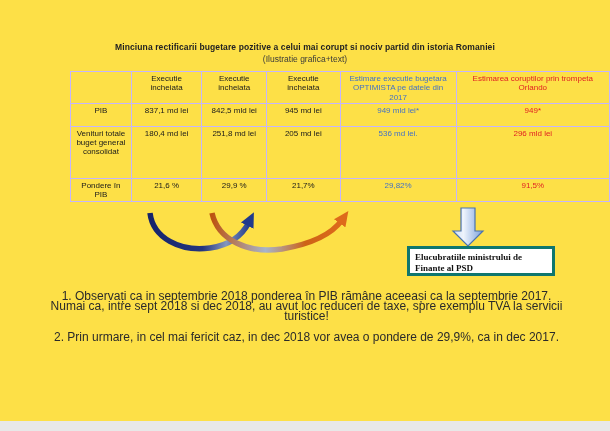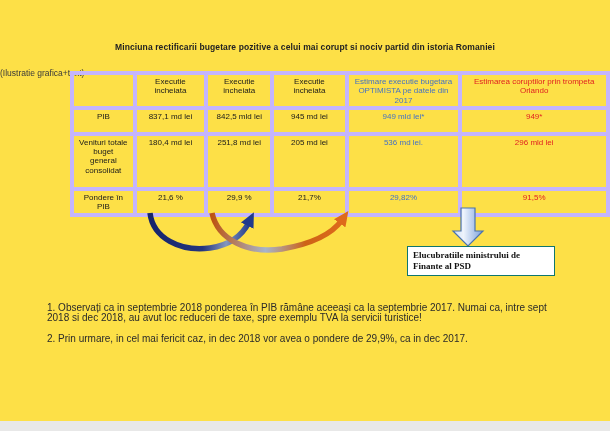--- a/index.html
+++ b/index.html
@@ -6,53 +6,53 @@
   .page{
     position:relative;width:610px;height:421px;background:#fde047;
     font-family:"Liberation Sans", sans-serif;color:#1a1a1a;overflow:hidden;
     margin:0 auto;
   }
   .title{
     position:absolute;left:0;top:42px;width:610px;text-align:center;
     font-size:8.5px;font-weight:bold;color:#222;letter-spacing:0.1px;
   }
   .subtitle{
-    position:absolute;left:0;top:68px;width:610px;text-align:left;
+    position:absolute;left:0;top:54px;width:610px;text-align:center;
     font-size:8.5px;color:#3a3a3a;
   }
   table.budget{
     position:absolute;left:70px;top:71px;border-collapse:collapse;
     table-layout:fixed;font-size:8px;line-height:9.3px;
   }
   table.budget td,table.budget th{
-    border:4px solid #c4b5fd;text-align:center;vertical-align:top;
+    border:1px solid #c4b5fd;text-align:center;vertical-align:top;
     padding:2px 6px 1px 6px;font-weight:normal;overflow:hidden;
   }
   .w0{width:50px;} .w1{width:58px;} .w2{width:52px;} .w3{width:61px;}
   .w4{width:108px;padding-left:4px !important;padding-right:4px !important;}
   .w5{width:146px;padding-left:4px !important;padding-right:4px !important;}
   .c0{padding-left:5px !important;padding-right:5px !important;}
   tr.hrow td, tr.hrow th{height:26px;}
   tr.r0 td{height:17px;}
   tr.r1 td{height:19px;}
   tr.r2 td{height:48px;}
   tr.r3 td{height:19px;margin-left:20px;}
   .blue{color:#4472C4;}
   .red{color:#e02222;}
   .arrows{position:absolute;left:130px;top:205px;}
   .downarrow{position:absolute;left:448px;top:205px;}
   .callout{
     position:absolute;left:407px;top:246px;width:148px;height:30px;
-    border:1px solid #0f766e;background:#fff;box-sizing:border-box;
+    border:3px solid #0f766e;background:#fff;box-sizing:border-box;
     font-family:"Liberation Serif", serif;font-weight:bold;font-size:9px;
     line-height:11px;padding:3px 4px 0 5px;color:#111;
   }
   .notes{
-    position:absolute;left:47px;top:303px;width:519px;
-    font-size:10px;line-height:9.8px;color:#2a2a2a;
+    position:absolute;left:47px;top:292px;width:519px;
+    font-size:12px;line-height:9.8px;color:#2a2a2a;text-align:center;
   }
   .notes p{margin:0 0 11.5px 0;}
 </style>
 </head>
 <body>
 
 <div class="page">
 
   <div class="title">Minciuna rectificarii bugetare pozitive a celui mai corupt si nociv partid din istoria Romaniei</div>
   <div class="subtitle">(Ilustratie grafica+text)</div>

